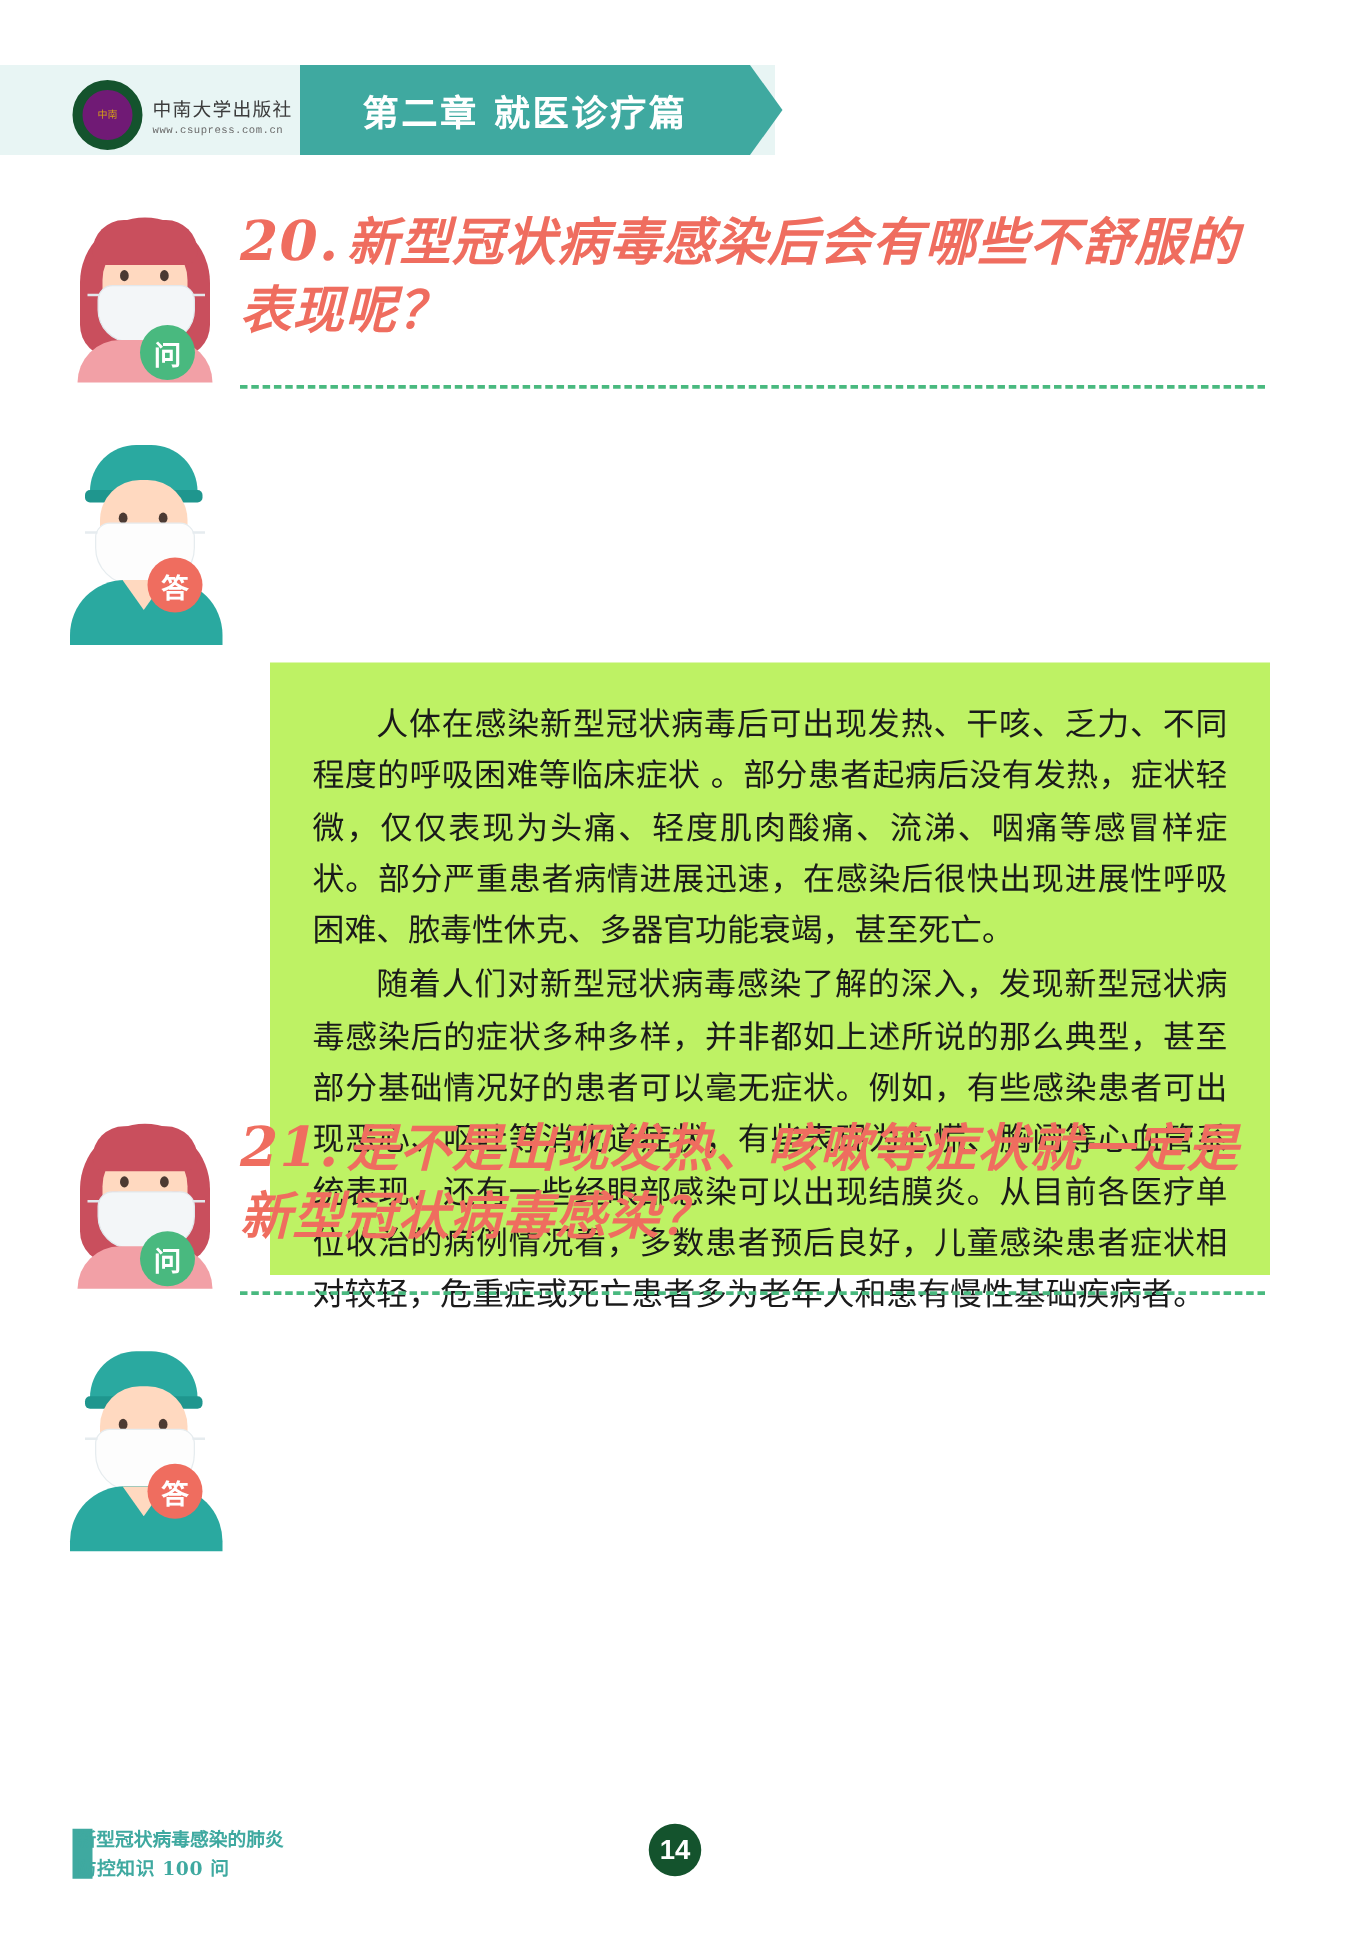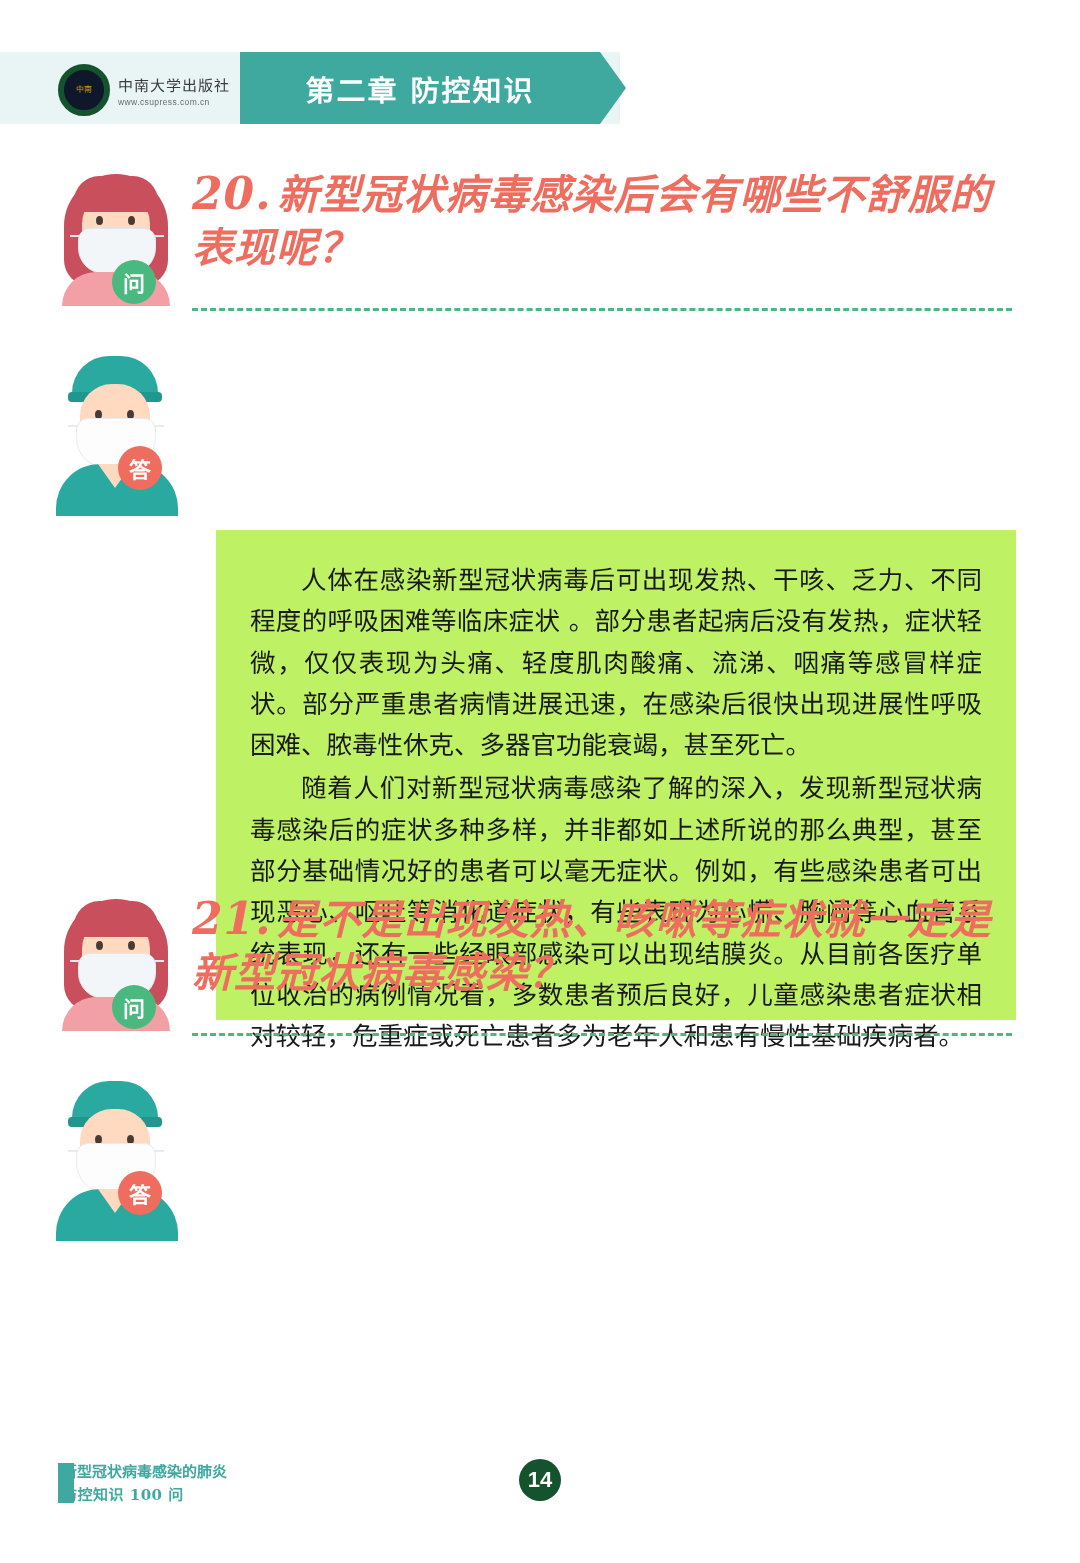--- a/index.html
+++ b/index.html
@@ -18,35 +18,35 @@
   .header-band{
     position:absolute;top:0;left:0;width:620px;height:72px;
     background:#e8f5f4;
   }
   .publisher{
     position:absolute;top:12px;left:58px;
     display:flex;align-items:center;gap:8px;
   }
   .pub-seal{
     width:40px;height:40px;border-radius:50%;
-    border:6px solid #14532d;
-    background:#0f172a;
+    border:8px solid #14532d;
+    background:#701a75;
     display:flex;align-items:center;justify-content:center;
     font-size:8px;color:#d4a017;line-height:1.05;text-align:right;
     font-family:"DejaVu Serif","Liberation Serif",serif;
   }
   .pub-text{display:flex;flex-direction:column;justify-content:center;}
   .pub-name{
     font-size:15px;color:#3c3c3c;letter-spacing:1px;
     font-family:"DejaVu Serif","Liberation Serif",serif;
     white-space:nowrap;
   }
   .pub-url{
     font-size:8.5px;color:#6b6b6b;letter-spacing:.4px;margin-top:2px;
-    font-family:Liberation Sans, sans-serif;
+    font-family:Liberation Mono, monospace;
   }
   .chapter-tab{
     position:absolute;top:0;left:240px;
     width:360px;height:72px;
     background:#3fa9a0;
     display:flex;align-items:center;justify-content:center;
   }
   .chapter-tab::after{
     content:"";position:absolute;right:-26px;top:0;
     border-top:36px solid transparent;
@@ -209,21 +209,21 @@
 
   <div class="publisher">
     <div class="pub-seal">中南</div>
     <div class="pub-text">
       <div class="pub-name">中南大学出版社</div>
       <div class="pub-url">www.csupress.com.cn</div>
     </div>
   </div>
 
   <div class="chapter-tab">
-    <span class="chapter-title">第二章 防控知识</span>
+    <span class="chapter-title">第二章 就医诊疗篇</span>
   </div>
 </div>
 
 <div class="qa-block" id="qa-1">
 
   <div class="q-row">
     <div class="avatar-ask">
       <div class="hair-back"></div>
       <div class="face"></div>
       <div class="fringe"></div>

